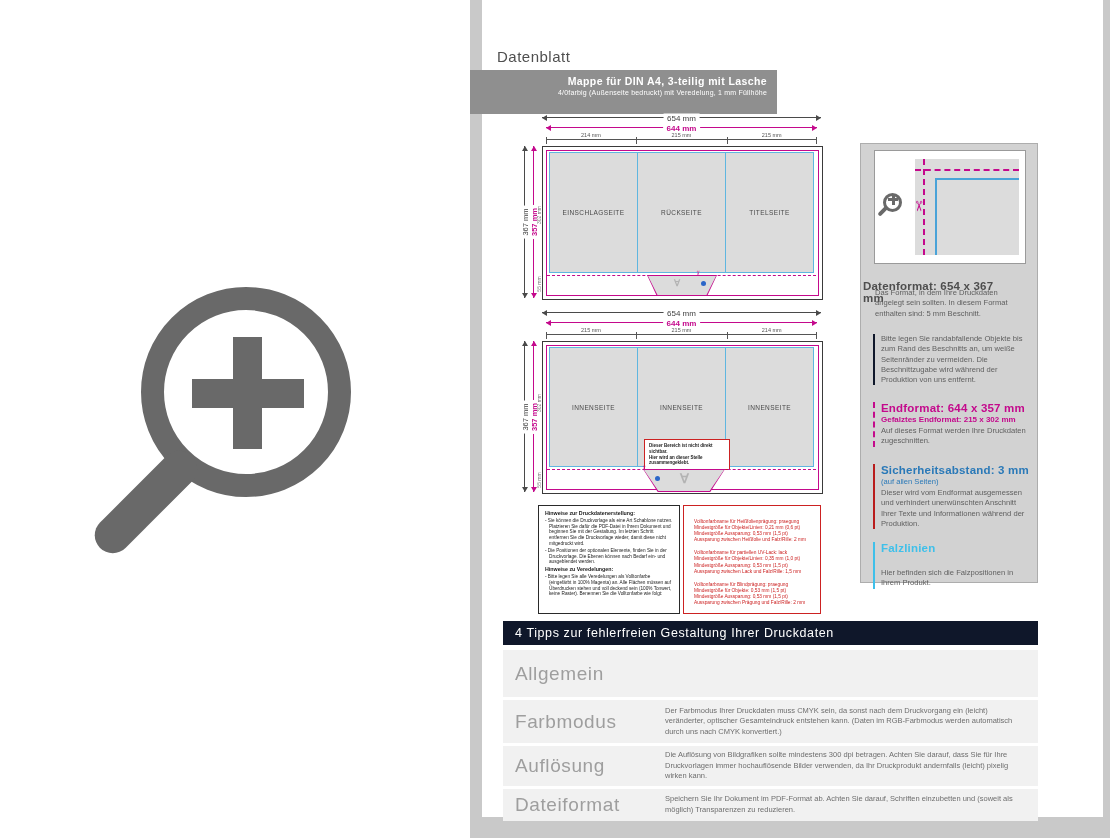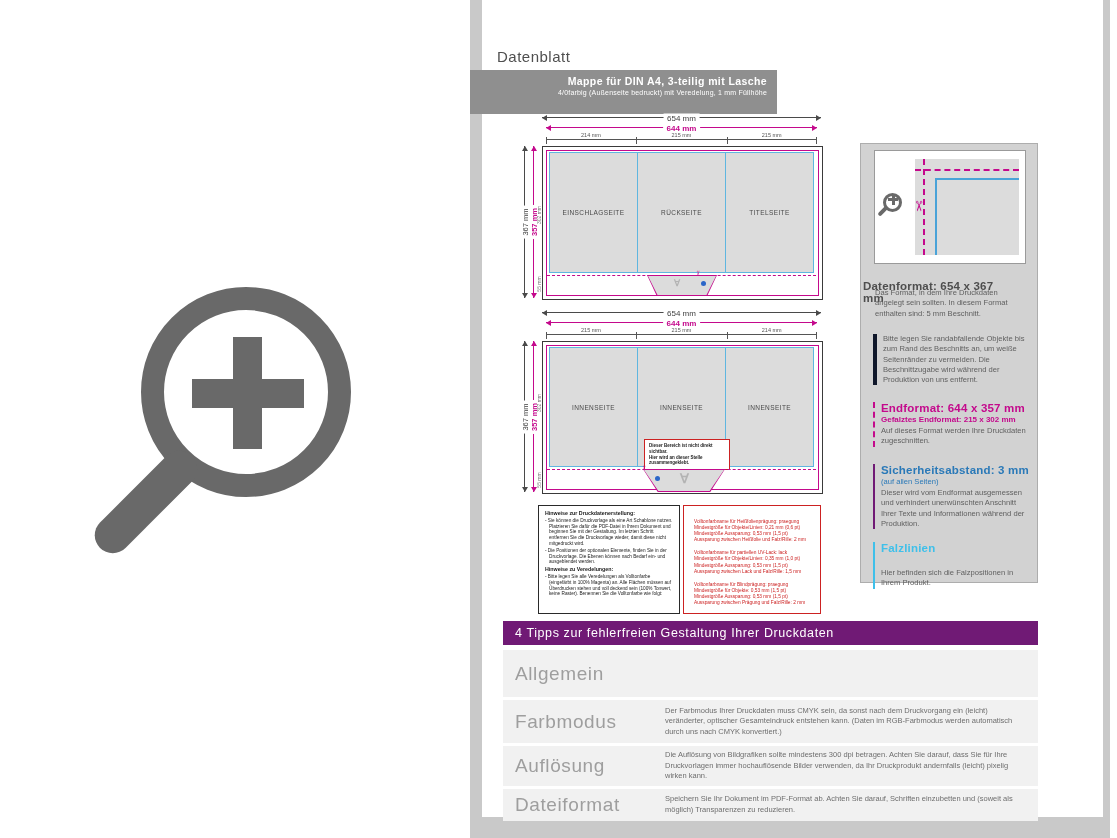--- a/index.html
+++ b/index.html
@@ -73,21 +73,21 @@
   
   .sidebar{position:absolute;background:#d2d2d2;border:1px solid #adadad;box-sizing:border-box;}
   .detail{position:absolute;background:#fff;border:1px solid #9a9a9a;}
   .s-title{font-size:11.5px;font-weight:bold;color:#4e4e4e;letter-spacing:0.2px;}
   .s-body{font-size:7.6px;line-height:10.3px;color:#5f5f5f;}
   .s-sec{position:absolute;padding-left:6px;}
   .mag-ring{position:absolute;border-radius:50%;border-style:solid;border-color:#696969;}
   .mag-bar{position:absolute;background:#696969;}
 
   
-  .tips-head{position:absolute;background:#701a75;color:#fff;font-size:12.5px;letter-spacing:0.6px;
+  .tips-head{position:absolute;background:#0f172a;color:#fff;font-size:12.5px;letter-spacing:0.6px;
              display:flex;align-items:center;padding-left:12px;box-sizing:border-box;}
   .tip-row{position:absolute;background:#f1f1f1;}
   .tip-label{position:absolute;left:12px;top:50%;transform:translateY(-50%);font-size:19px;color:#9e9e9e;letter-spacing:0.6px;}
   .tip-text{position:absolute;left:162px;top:50%;transform:translateY(-50%);width:362px;
             font-size:7.5px;line-height:10.6px;color:#6e6e6e;}
 </style>
 </head>
 <body>
 
 <div id="canvas">
@@ -248,29 +248,29 @@
       <div>
         <div class="mag-ring" style="left:8px;top:42px;width:13px;height:13px;border-width:3.5px;"></div>
         <div class="mag-bar" style="left:13px;top:47px;width:10px;height:3px;"></div>
         <div class="mag-bar" style="left:16.5px;top:43.5px;width:3px;height:10px;"></div>
         <div class="mag-bar" style="left:2px;top:58px;width:12px;height:4px;border-radius:2px;transform:rotate(135deg);"></div>
       </div>
     </div>
 
     <div class="abs s-title" style="left:2px;top:128px;width:152px;margin-top:8px;">Datenformat: 654 x 367 mm</div>
     <div class="abs s-body" style="left:14px;top:144px;width:150px;">Das Format, in dem Ihre Druckdaten angelegt sein sollten. In diesem Format enthalten sind: 5 mm Beschnitt.</div>
-    <div class="abs s-sec s-body" style="left:12px;top:190px;width:152px;border-left:4px solid #0f172a;">Bitte legen Sie randabfallende Objekte bis zum Rand des Beschnitts an, um weiße Seitenränder zu vermeiden. Die Beschnittzugabe wird während der Produktion von uns entfernt.</div>
+    <div class="abs s-sec s-body" style="left:12px;top:190px;width:152px;border-left:2px solid #0f172a;">Bitte legen Sie randabfallende Objekte bis zum Rand des Beschnitts an, um weiße Seitenränder zu vermeiden. Die Beschnittzugabe wird während der Produktion von uns entfernt.</div>
 
     <div class="abs s-sec" style="left:12px;top:258px;width:152px;border-left:2px dashed #c4098c;">
       <div class="s-title" style="color:#c4098c;">Endformat: 644 x 357 mm</div>
       <div style="font-size:8px;font-weight:bold;color:#c4098c;margin-top:1px;">Gefalztes Endformat: 215 x 302 mm</div>
       <div class="s-body" style="margin-top:2px;">Auf dieses Format werden Ihre Druckdaten zugeschnitten.</div>
     </div>
 
-    <div class="abs s-sec" style="left:12px;top:320px;width:152px;border-left:2px solid #701a75;">
+    <div class="abs s-sec" style="left:12px;top:320px;width:152px;border-left:2px solid #b91c1c;">
       <div class="s-title" style="color:#2a79b8;">Sicherheitsabstand: 3 mm</div>
       <div style="font-size:7.6px;color:#2a79b8;margin-top:1px;">(auf allen Seiten)</div>
       <div class="s-body" style="margin-top:2px;">Dieser wird vom Endformat ausgemessen und verhindert unerwünschten Anschnitt Ihrer Texte und Informationen während der Produktion.</div>
     </div>
 
     <div class="abs s-sec" style="left:12px;top:398px;width:152px;border-left:2px solid #3fc0ea;">
       <div class="s-title" style="color:#3fc0ea;">Falzlinien</div>
       <div class="s-body" style="margin-top:14px;">Hier befinden sich die Falzpositionen in Ihrem Produkt.</div>
     </div>
   </div>

